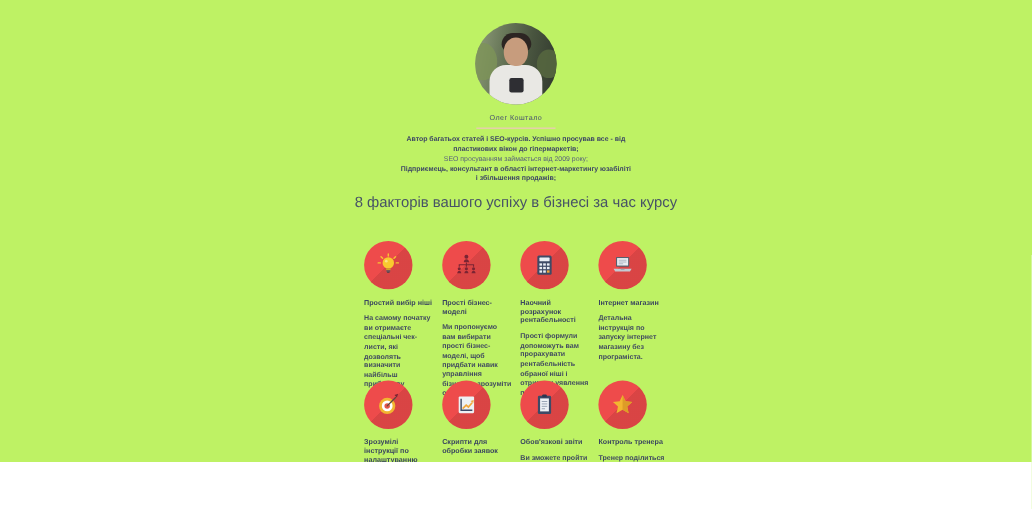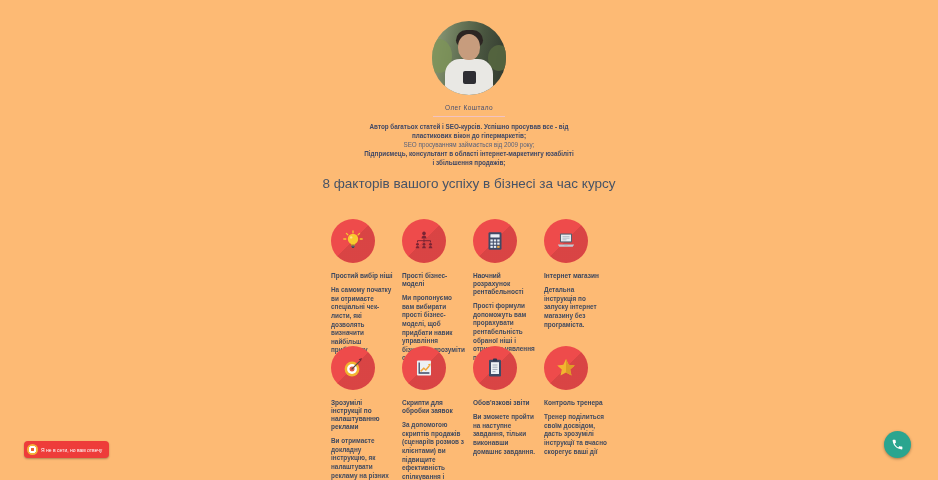--- a/index.html
+++ b/index.html
@@ -1,16 +1,16 @@
 <!DOCTYPE html>
 <html><head>
 <meta charset="utf-8">
 <style>
   html,body{margin:0;padding:0;background:#fff;}
-  .page{position:relative;width:938px;height:480px;overflow:hidden;background:#fdba74;
+  .page{position:relative;width:938px;height:420px;overflow:hidden;background:#bef264;
         font-family:"Liberation Sans",sans-serif;color:#3c4860;}
   .center-col{display:flex;flex-direction:column;align-items:center;}
 
   
   .avatar{margin-top:21px;width:74px;height:74px;border-radius:50%;overflow:hidden;position:relative;
           background:linear-gradient(100deg,#93a07e 0%,#6b7a5b 30%,#49553f 62%,#2e352c 100%);}
   .avatar .blob1{position:absolute;left:-6px;top:18px;width:26px;height:34px;border-radius:50%;background:#7d9457;opacity:.8;}
   .avatar .blob2{position:absolute;right:-4px;top:24px;width:22px;height:26px;border-radius:50%;background:#55663f;opacity:.9;}
   .avatar .hair{position:absolute;left:24px;top:9px;width:27px;height:17px;border-radius:14px 14px 9px 9px;background:#2c2522;}
   .avatar .head{position:absolute;left:26px;top:13px;width:22px;height:26px;border-radius:50% 50% 46% 46%;background:#c79c7d;}

